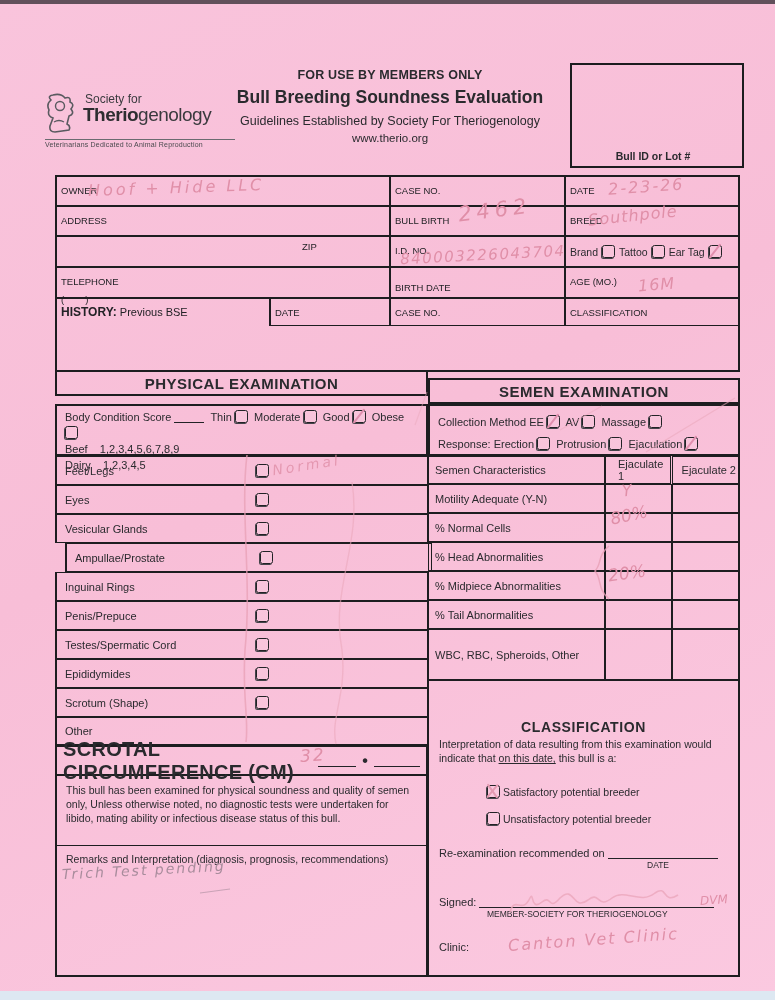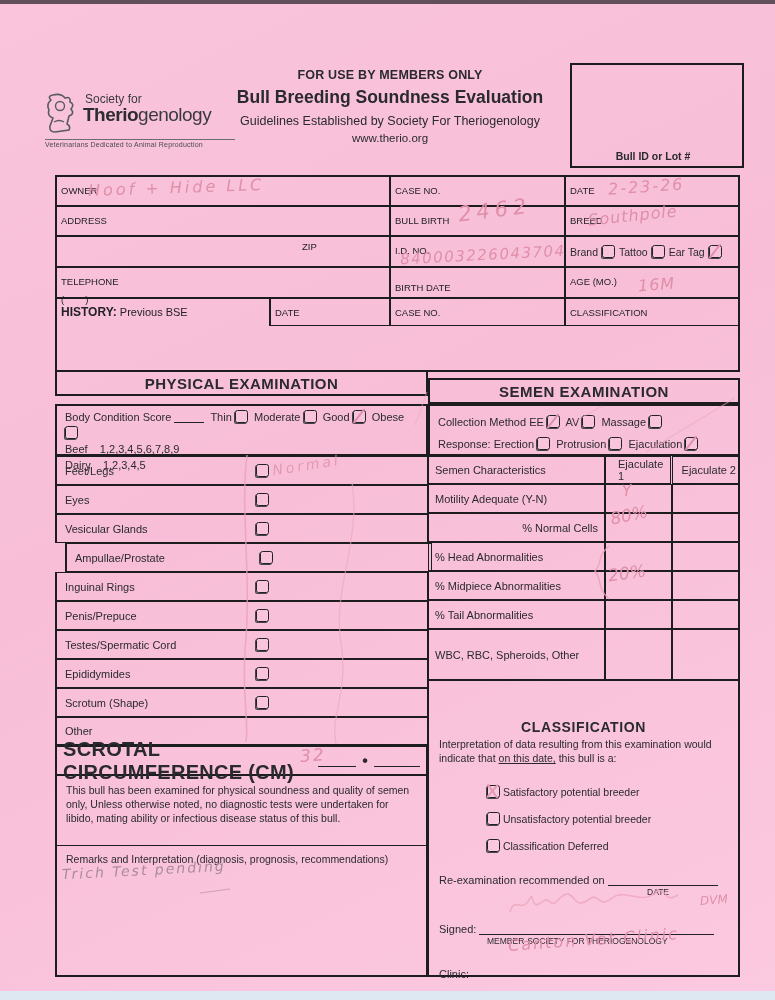--- a/index.html
+++ b/index.html
@@ -218,21 +218,21 @@
 <div class="sem-cell ctr" style="left:672px;top:456px;width:68px;height:28px;border-right-width:2px;justify-content:flex-end;">
     <span>Ejaculate 2</span>
   </div>
 
 <div class="sem-cell" style="left:428px;top:484px;width:177px;height:29px;">
     <span>Motility Adequate (Y-N)</span>
   </div>
 <div class="sem-cell" style="left:605px;top:484px;width:67px;height:29px;"></div>
 <div class="sem-cell" style="left:672px;top:484px;width:68px;height:29px;border-right-width:2px;"></div>
 
-<div class="sem-cell" style="left:428px;top:513px;width:177px;height:29px;justify-content:flex-end;">
+<div class="sem-cell" style="left:428px;top:513px;width:177px;height:29px;">
     <span>% Normal Cells</span>
   </div>
 <div class="sem-cell" style="left:605px;top:513px;width:67px;height:29px;"></div>
 <div class="sem-cell" style="left:672px;top:513px;width:68px;height:29px;border-right-width:2px;"></div>
 
 <div class="sem-cell" style="left:428px;top:542px;width:177px;height:29px;">
     <span>% Head Abnormalities</span>
   </div>
 <div class="sem-cell" style="left:605px;top:542px;width:67px;height:29px;"></div>
 <div class="sem-cell" style="left:672px;top:542px;width:68px;height:29px;border-right-width:2px;"></div>
@@ -258,23 +258,20 @@
 <div class="cell" style="left:428px;top:680px;width:312px;height:297px;border-width:1.2px 2.5px 2.5px 1.2px;padding:0;">
   <div style="text-align:center;font-size:14px;font-weight:bold;letter-spacing:.6px;margin-top:38px;">CLASSIFICATION</div>
   <div class="body-text" style="margin:2px 10px 0 10px;">
     <span>Interpretation of data resulting from this examination would indicate that </span><span class="underline">on this date,</span><span> this bull is a:</span>
   </div>
   <div style="margin:20px 0 0 58px;font-size:10.5px;">
     <span class="cb xmark"></span> <span>Satisfactory potential breeder</span>
   </div>
   <div style="margin:14px 0 0 58px;font-size:10.5px;">
     <span class="cb"></span> <span>Unsatisfactory potential breeder</span>
-  </div>
-  <div style="margin:14px 0 0 58px;font-size:10.5px;">
-    <span class="cb"></span> <span>Classification Deferred</span>
   </div>
 
   <div style="margin:22px 0 0 10px;font-size:11px;">
     <span>Re-examination recommended on</span>
     <span class="blank" style="width:110px;"></span>
     <div style="font-size:8.5px;margin-left:208px;margin-top:1px;">DATE</div>
   </div>
 
   <div style="margin:26px 0 0 10px;font-size:11px;position:relative;">
     <span>Signed:</span>

